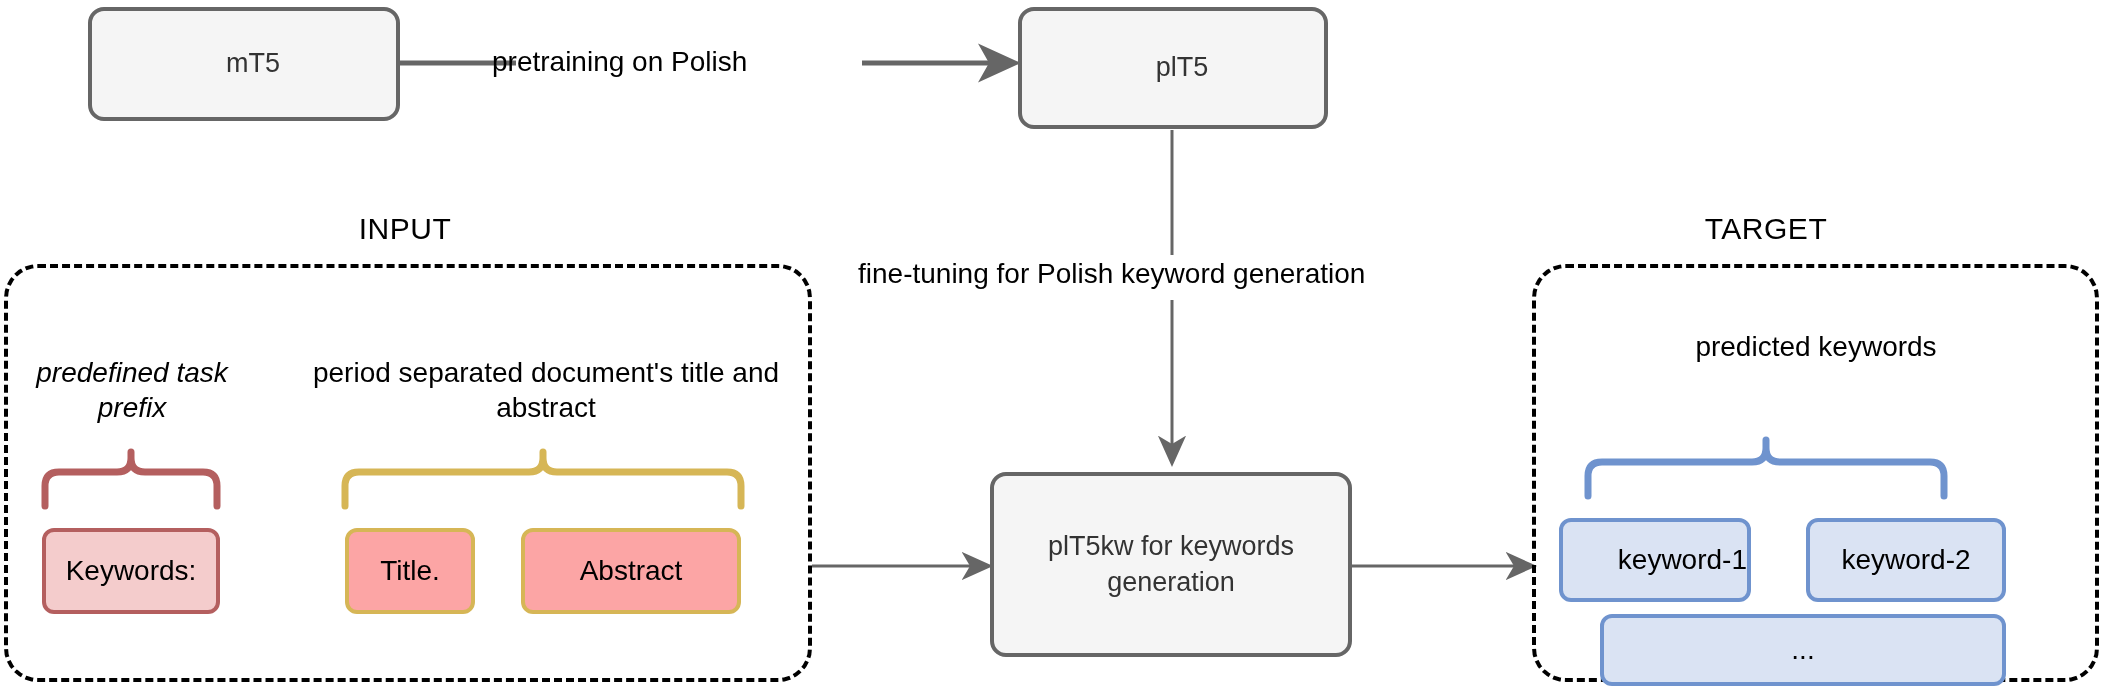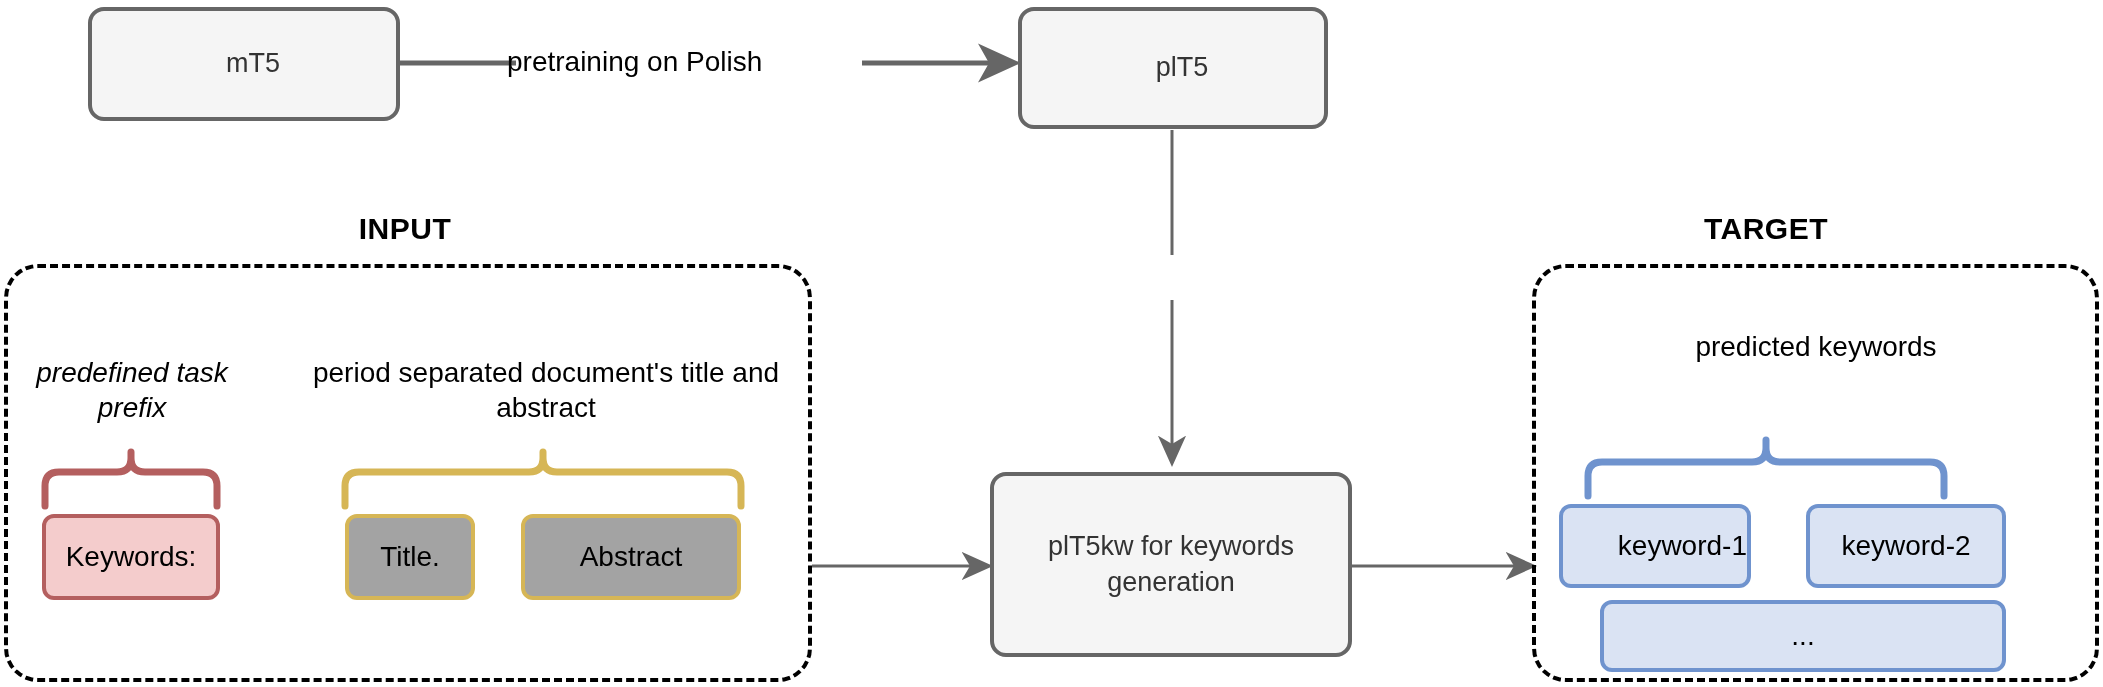--- a/index.html
+++ b/index.html
@@ -10,32 +10,32 @@
 
   
   .gbox{background:#f5f5f5;border:4px solid #666666;border-radius:16px;
         display:flex;align-items:center;justify-content:center;text-align:center;
         color:#333333;font-size:27px;line-height:1.3;padding-left:18px;}
 
   
   .dashbox{border:4px dashed #000000;border-radius:34px;background:transparent;}
 
   
-  .section-title{font-weight:bold;font-size:30px;letter-spacing:.5px;text-align:center;}
+  .section-title{font-weight:normal;font-size:30px;letter-spacing:.5px;text-align:center;}
   .caption{font-size:28px;line-height:1.25;text-align:center;color:#000;}
 
   
   .edge-label{font-size:28px;color:#000;white-space:nowrap;}
 
   
   .tokbox{border-width:4px;border-style:solid;border-radius:12px;
           display:flex;align-items:center;justify-content:center;
-          font-size:28px;color:#000;text-align:center;}
+          font-size:28px;color:#000;text-align:center;margin-top:14px;}
   .tok-red{background:#f4cccc;border-color:#b45f5f;}
-  .tok-yellow{background:#a3a3a3;border-color:#d6b656;}
+  .tok-yellow{background:#fca5a5;border-color:#d6b656;}
   .tok-blue{background:#dae3f3;border-color:#6f93ce;}
 
   svg.overlay{position:absolute;left:0;top:0;width:2103px;height:687px;
               pointer-events:none;overflow:visible;}
 </style>
 </head>
 <body>
 
 <div id="stage">
 
@@ -74,26 +74,27 @@
              L543 458 Q543 472 557 472 L727 472 Q741 472 741 486 L741 506" fill="none" stroke="#d6b656" stroke-width="7" stroke-linecap="round" stroke-linejoin="round"></path>
 
     <path d="M1588 496 L1588 476 Q1588 462 1602 462 L1752 462 Q1766 462 1766 448 L1766 440
              L1766 448 Q1766 462 1780 462 L1930 462 Q1944 462 1944 476 L1944 496" fill="none" stroke="#6f93ce" stroke-width="7" stroke-linecap="round" stroke-linejoin="round"></path>
   </svg>
 
   <div class="abs gbox" style="left:88px;top:7px;width:312px;height:114px;">
     <span>mT5</span>
   </div>
 
-  <div class="abs edge-label" style="left:507px;top:46px;">pretraining on Polish</div>
+  <div class="abs edge-label" style="left:492px;top:46px;">pretraining on Polish</div>
 
   <div class="abs gbox" style="left:1018px;top:7px;width:310px;height:122px;">
     <span>plT5</span>
   </div>
 
+  <div class="abs edge-label" style="left:852px;top:258px;background:#ffffff;padding:0 6px;">fine-tuning for Polish keyword generation</div>
 
   <div class="abs section-title" style="left:205px;top:212px;width:400px;">INPUT</div>
 
   <div class="abs dashbox" style="left:4px;top:264px;width:808px;height:418px;"></div>
 
   <div class="abs caption" style="left:14px;top:355px;width:236px;font-style:italic;">predefined task prefix</div>
 
   <div class="abs caption" style="left:288px;top:355px;width:516px;">period separated document's title and abstract</div>
 
   <div class="abs tokbox tok-red" style="left:42px;top:514px;width:178px;height:86px;">

